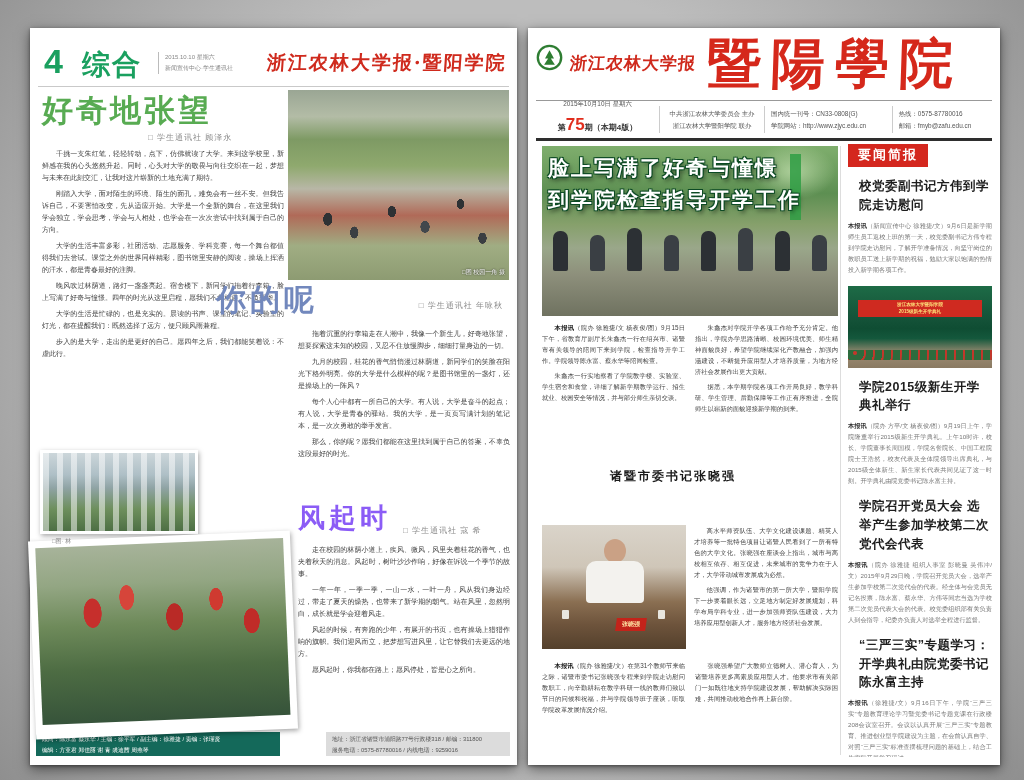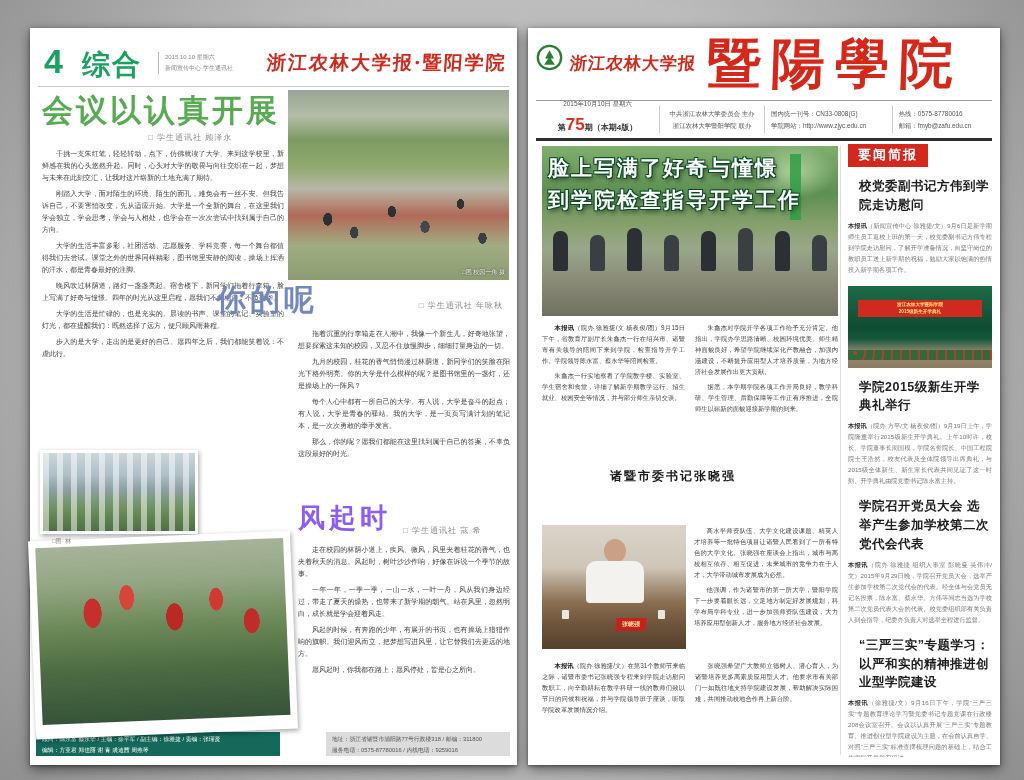--- a/index.html
+++ b/index.html
@@ -151,21 +151,21 @@
 <div class="page" id="left-page">
   <div class="abs lp-pagenum">4</div>
   <div class="abs lp-section">综合</div>
   <div class="abs lp-datebox">
     <div>2015.10.10 星期六</div>
     <div>新闻宣传中心·学生通讯社</div>
   </div>
   <div class="abs lp-masthead">浙江农林大学报·暨阳学院</div>
   <div class="abs lp-rule"></div>
 
-  <div class="abs a1-title">会议以认真开展</div>
+  <div class="abs a1-title">好奇地张望</div>
   <div class="abs byline a1-byline">□ 学生通讯社 顾泽永</div>
   <div class="abs a1-col justify">
     <p>千挑一支朱红笔，轻轻转动，点下，仿佛就读了大学。来到这学校里，新鲜感在我的心头悠然升起。同时，心头对大学的敬畏与向往交织在一起，梦想与未来在此刻交汇，让我对这片崭新的土地充满了期待。</p>
     <p>刚踏入大学，面对陌生的环境、陌生的面孔，难免会有一丝不安。但我告诉自己，不要害怕改变，先从适应开始。大学是一个全新的舞台，在这里我们学会独立，学会思考，学会与人相处，也学会在一次次尝试中找到属于自己的方向。</p>
     <p>大学的生活丰富多彩，社团活动、志愿服务、学科竞赛，每一个舞台都值得我们去尝试。课堂之外的世界同样精彩，图书馆里安静的阅读，操场上挥洒的汗水，都是青春最好的注脚。</p>
     <p>晚风吹过林荫道，路灯一盏盏亮起。宿舍楼下，新同学们拖着行李箱，脸上写满了好奇与憧憬。四年的时光从这里启程，愿我们不负相遇，不负韶华。</p>
     <p>大学的生活是忙碌的，也是充实的。晨读的书声、课堂的笔记、实验室的灯光，都在提醒我们：既然选择了远方，便只顾风雨兼程。</p>
     <p>步入的是大学，走出的是更好的自己。愿四年之后，我们都能笑着说：不虚此行。</p>
   </div>
 
@@ -298,16 +298,16 @@
       </div>
       <div class="stage-plants"></div>
     </div>
 
     <div class="sb-title">学院2015级新生开学典礼举行</div>
     <div class="sb-body"><b>本报讯</b><span>（院办 方平/文 杨夜俊/图）9月19日上午，学院隆重举行2015级新生开学典礼。上午10时许，校长、学院董事长周国模，学院名誉院长、中国工程院院士王浩然，校友代表及全体院领导出席典礼，与2015级全体新生、新生家长代表共同见证了这一时刻。开学典礼由院党委书记陈永富主持。</span></div>
 
     <div class="sb-title">学院召开党员大会 选举产生参加学校第二次党代会代表</div>
     <div class="sb-body"><b>本报讯</b><span>（院办 徐雅捷 组织人事室 彭晓曼 吴伟冲/文）2015年9月29日晚，学院召开党员大会，选举产生参加学校第二次党代会的代表。经全体与会党员无记名投票，陈永富、蔡永华、方伟等同志当选为学校第二次党员代表大会的代表。校党委组织部有关负责人到会指导，纪委办负责人对选举全程进行监督。</span></div>
 
-    <div class="sb-title">“三严三实”专题学习：以严和实的精神推进创业型学院建设</div>
+    <div class="sb-title">“三严三实”专题学习：开学典礼由院党委书记陈永富主持</div>
     <div class="sb-body"><b>本报讯</b><span>（徐雅捷/文）9月16日下午，学院“三严三实”专题教育理论学习暨党委书记专题党课在行政楼208会议室召开。会议以认真开展“三严三实”专题教育、推进创业型学院建设为主题，在会前认真自学、对照“三严三实”标准查摆梳理问题的基础上，结合工作实际开展学习研讨。</span></div>
   </div>
 </div>
 
 </body></html>

